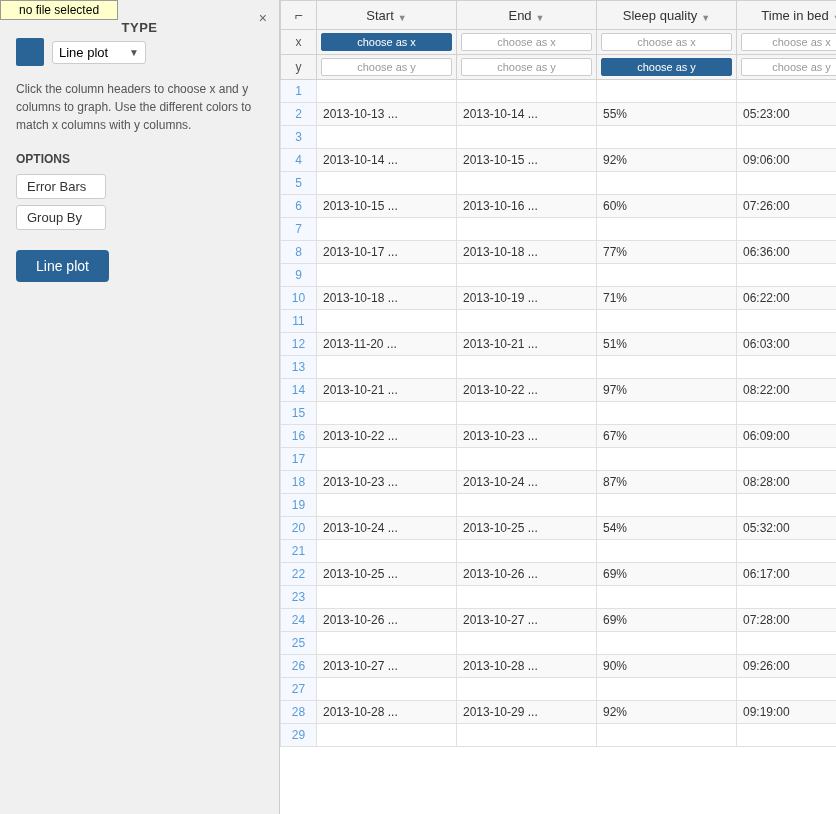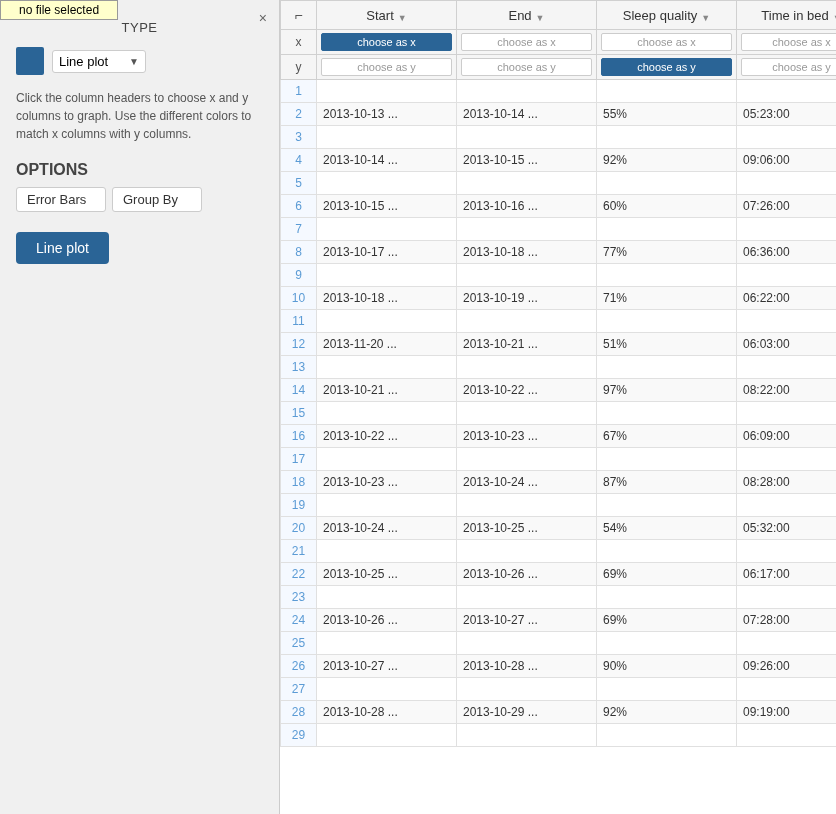--- a/index.html
+++ b/index.html
@@ -44,23 +44,23 @@
       cursor: pointer;
       font-size: 14px;
       color: #666;
       background: none;
       border: none;
     }
 
     .section-title {
       text-align: center;
       font-size: 13px;
-      font-weight: normal;
+      font-weight: bold;
       color: #444;
-      margin-bottom: 12px;
+      margin-bottom: 3px;
       letter-spacing: 0.5px;
     }
 
     .type-row {
       display: flex;
       align-items: center;
       gap: 8px;
       margin-bottom: 14px;
     }
 
@@ -98,29 +98,29 @@
     }
 
     .description {
       font-size: 12px;
       color: #555;
       line-height: 1.5;
       margin-bottom: 18px;
     }
 
     .options-title {
-      font-size: 16px;
+      font-size: 12px;
       font-weight: bold;
       color: #444;
       margin-bottom: 8px;
     }
 
     .options-buttons {
       display: flex;
-      flex-direction: row;
+      flex-direction: column;
       gap: 6px;
       margin-bottom: 20px;
     }
 
     .opt-btn {
       background: #fff;
       border: 1px solid #ccc;
       border-radius: 3px;
       padding: 4px 10px;
       font-size: 13px;

